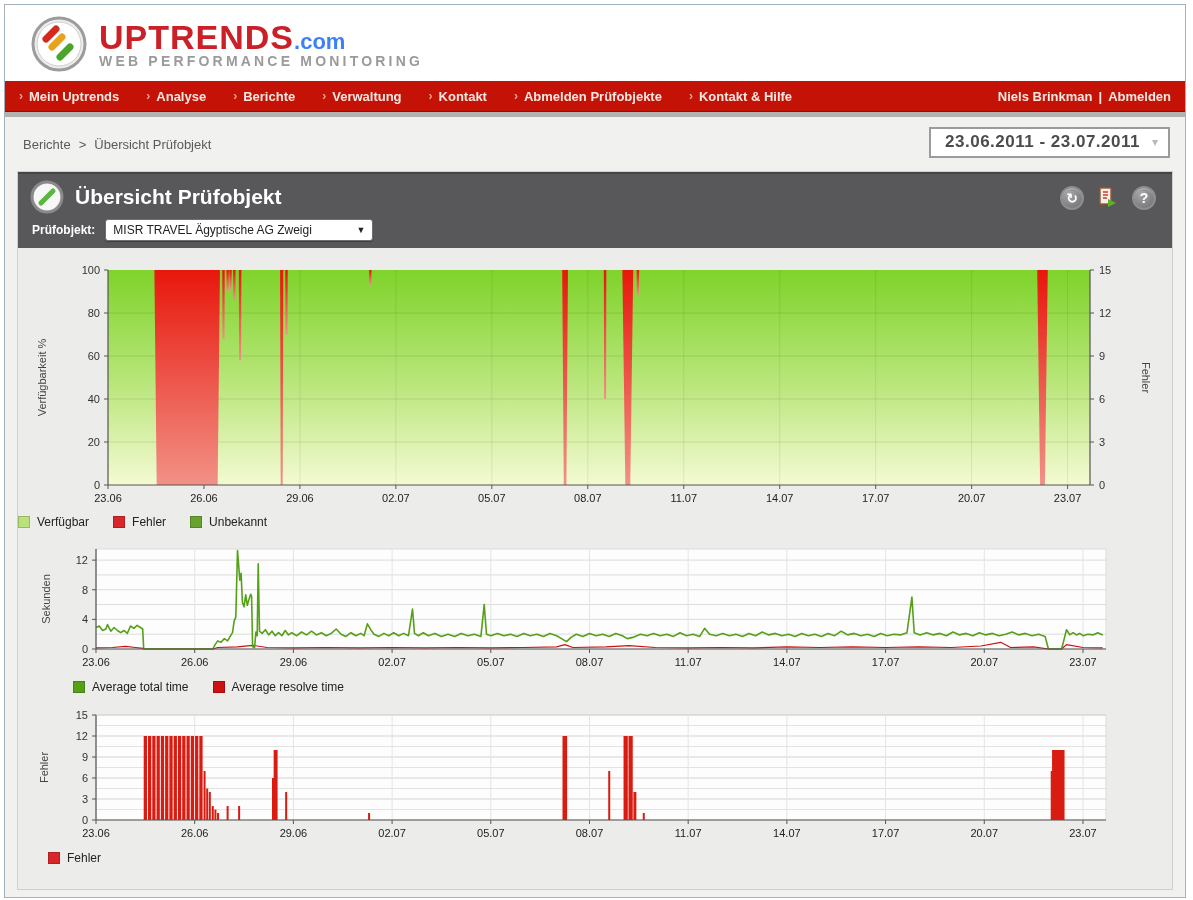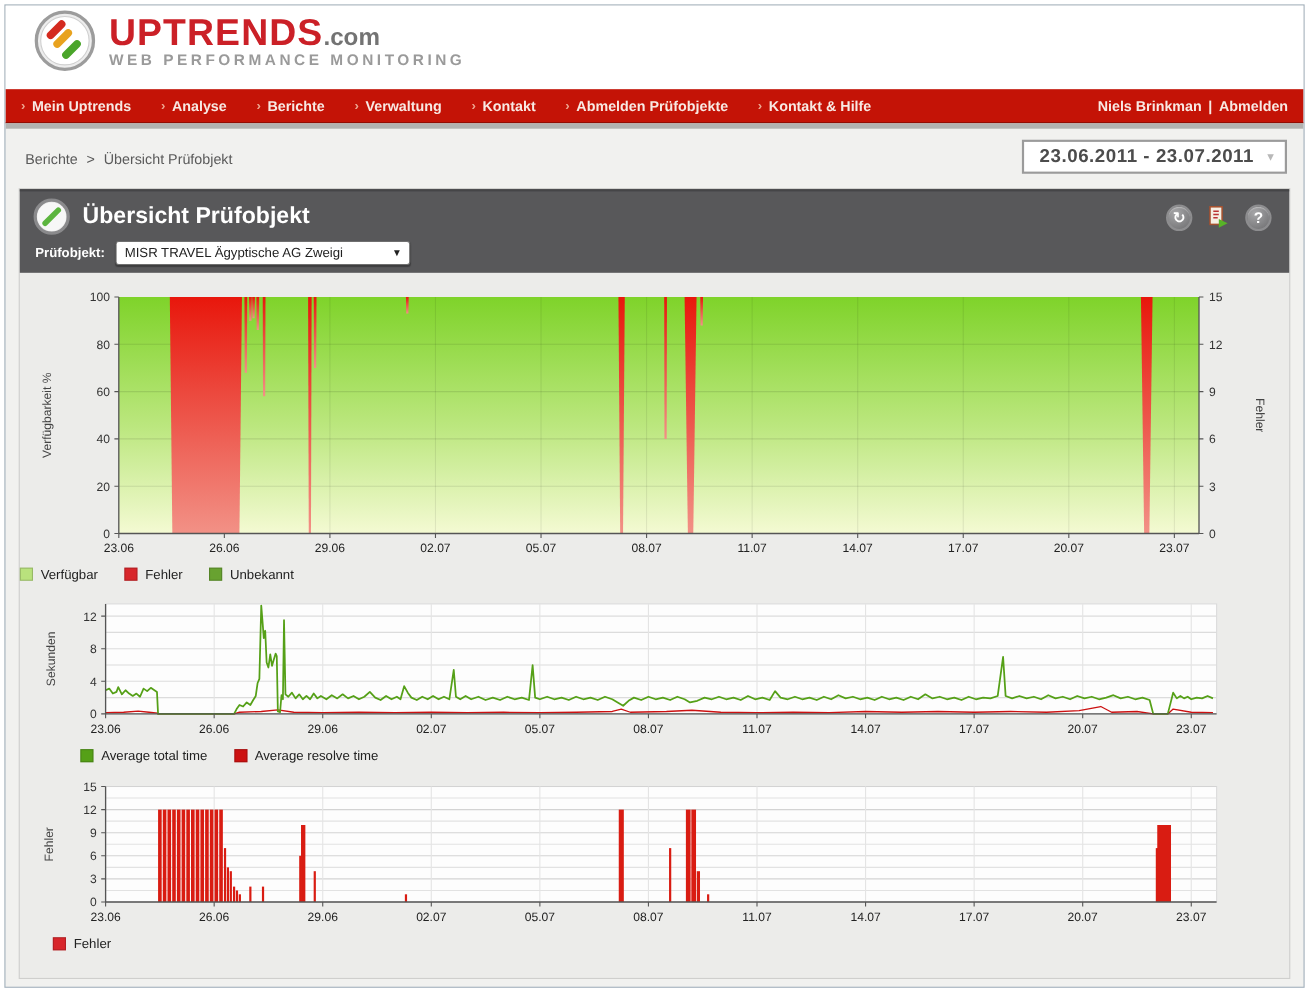--- a/index.html
+++ b/index.html
@@ -2,25 +2,25 @@
 <html><head>
 <meta charset="utf-8">
 <style>
   html,body{margin:0;padding:0;width:1193px;height:900px;background:#fff;
     font-family:"Liberation Sans","DejaVu Sans",sans-serif;}
   .frame{position:absolute;left:4px;top:4px;width:1180px;height:892px;
     border:1px solid #a3b1bd;background:#f1f1ef;overflow:hidden;}
 
   
   .site-header{height:76px;background:#fff;position:relative;}
-  .logo{position:absolute;left:26px;top:4px;display:flex;align-items:center;gap:12px;}
+  .logo{position:absolute;left:26px;top:11px;display:flex;align-items:center;gap:12px;}
   .logo-text{display:flex;flex-direction:column;line-height:1;}
   .brand-row{display:flex;align-items:baseline;}
   .brand{font-size:34px;font-weight:bold;color:#cb2027;letter-spacing:1px;}
-  .brand-tld{font-size:22px;font-weight:bold;color:#737373;}
+  .brand-tld{font-size:22px;font-weight:bold;color:#3b82f6;}
   .tagline{font-size:14px;font-weight:bold;color:#9a9a9a;letter-spacing:3.2px;text-align:center;}
 
   
   .navbar{height:30px;background:#c41306;border-bottom:1px solid #8d0e03;
     display:flex;align-items:center;padding:0 14px;}
   .nav-item{display:flex;align-items:center;gap:6px;margin-right:27px;cursor:pointer;
     color:#f8e9e3;font-size:13px;font-weight:bold;white-space:nowrap;}
   .nav-arrow{color:#eda690;font-size:12px;font-weight:bold;}
   .nav-right{margin-left:auto;color:#f8e9e3;font-size:13px;font-weight:bold;display:flex;gap:6px;}
   .substrip{height:5px;background:#b2b2b0;}

